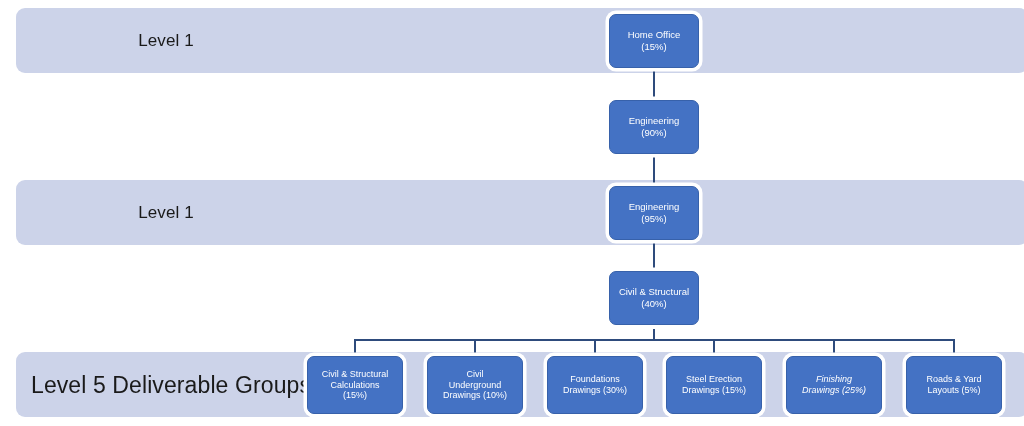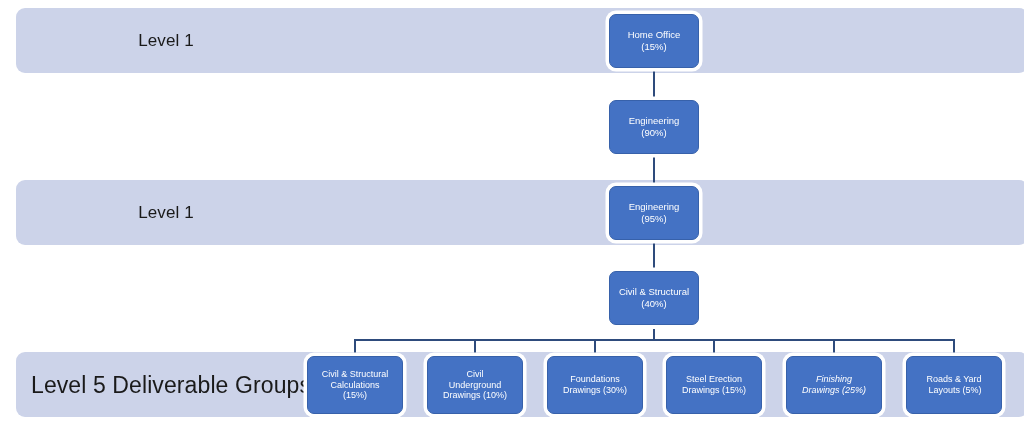--- a/index.html
+++ b/index.html
@@ -163,18 +163,18 @@
 Drawings (30%)</span>
   </div>
   <div class="node node-leaf" style="left:666px;">
     <span class="node-text">Steel Erection
 Drawings (15%)</span>
   </div>
   <div class="node node-leaf" style="left:786px;font-style:italic;">
     <span class="node-text">Finishing
 Drawings (25%)</span>
   </div>
-  <div class="node node-leaf" style="left:906px;text-align:right;">
+  <div class="node node-leaf" style="left:906px;">
     <span class="node-text">Roads &amp; Yard
 Layouts (5%)</span>
   </div>
 
 </div>
 
 </body></html>

